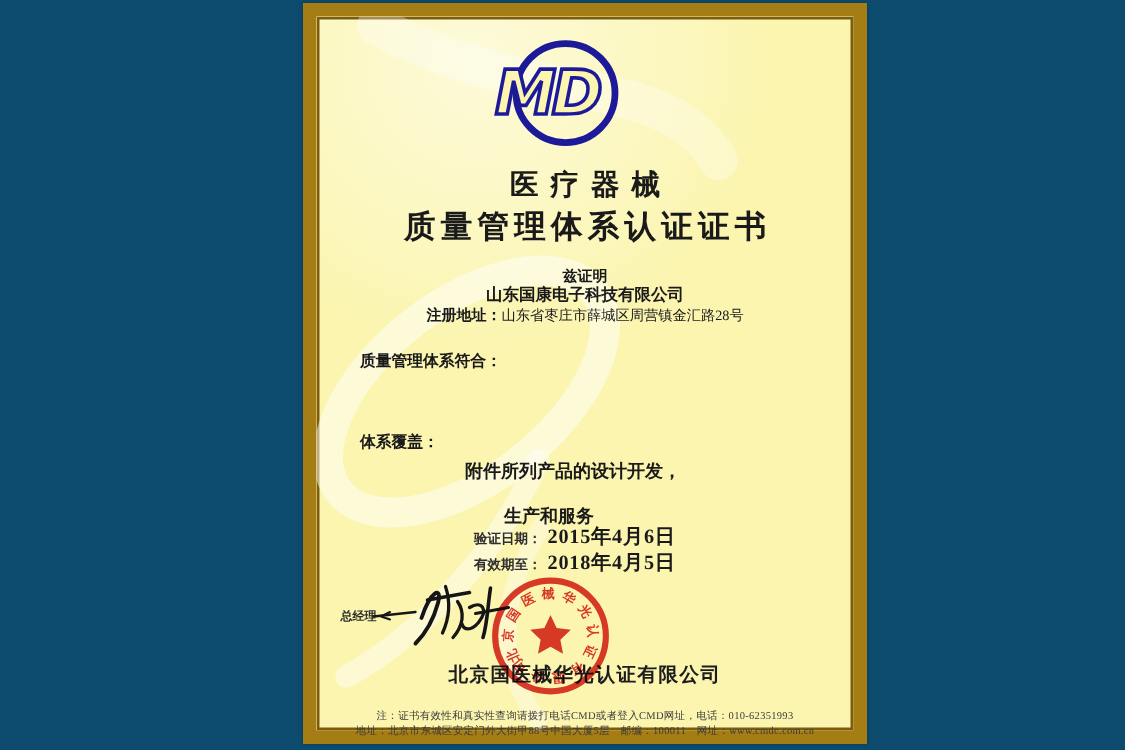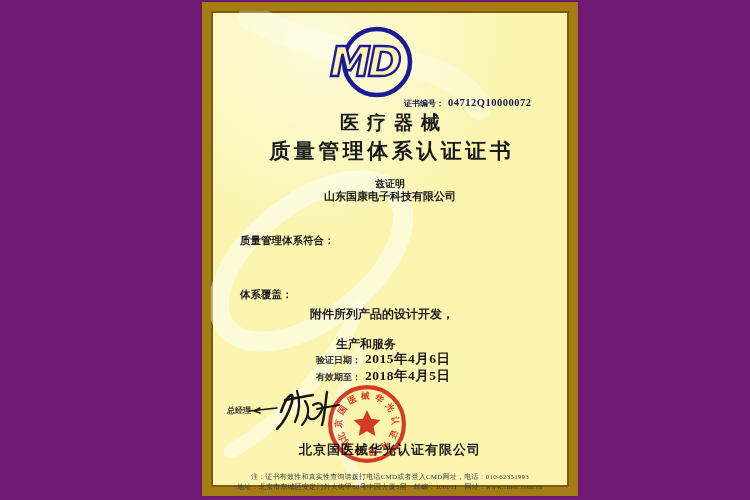--- a/index.html
+++ b/index.html
@@ -1,16 +1,16 @@
 <!DOCTYPE html>
 <html><head>
 <meta charset="utf-8">
 <style>
   html,body{margin:0;padding:0;background:#fff;}
-  .canvas{position:relative;width:750px;height:500px;background:#701a75;overflow:hidden;
+  .canvas{position:relative;width:750px;height:500px;background:#0c4a6e;overflow:hidden;
           font-family:"Liberation Serif", serif;color:#1a1a1a;}
   .cert{position:absolute;left:202px;top:2px;width:376px;height:494px;box-sizing:border-box;
         border:9px solid #a57d15;
         box-shadow:inset 0 0 0 2px #7c5c0e, 0 0 2px rgba(0,0,0,.25);
         background:
           radial-gradient(circle at 30% 6%, rgba(253,251,220,.95) 0%, rgba(253,251,220,0) 38%),
           #fbf5b0;}
   .cert > *{position:absolute;}
   .center{left:0;right:0;text-align:center;}
   .wm{left:0;top:0;pointer-events:none;}
@@ -54,30 +54,29 @@
         <path d="M40 6 C150 64 230 34 268 96" stroke-opacity="0.3" stroke-width="26"></path>
         <path d="M148 470 C120 430 120 390 150 340" stroke-opacity="0.35" stroke-width="12"></path>
       </g>
     </svg>
 
     <svg class="logo" style="left:106px;top:11px" width="115" height="82" viewBox="0 0 115 82">
       <circle cx="60" cy="40" r="33" fill="none" stroke="#1c1a99" stroke-width="4.5"></circle>
       <text x="13" y="54" font-size="41" font-weight="bold" font-style="italic" font-family="'DejaVu Sans', sans-serif" fill="#fbf5b0" stroke="#1c1a99" stroke-width="2.4" letter-spacing="-3">MD</text>
     </svg>
 
-    <div class="certnum">
-      <span class="lbl">证书编号：</span>
-      <span class="val">04712Q10000072</span>
-    </div>
 
     <div class="center title1">医疗器械</div>
     <div class="center title2">质量管理体系认证证书</div>
 
     <div class="center certify">兹证明</div>
     <div class="center company">山东国康电子科技有限公司</div>
+    <div class="center addr">
+      <span class="lbl">注册地址：</span><span>山东省枣庄市薛城区周营镇金汇路28号</span>
+    </div>
 
     <div class="stdlabel">质量管理体系符合：</div>
 
     <div class="scopelabel">体系覆盖：</div>
     <div class="scope1">附件所列产品的设计开发，</div>
     <div class="scope2">生产和服务</div>
 
     <div class="daterow r1">
       <span class="lbl">验证日期：</span>
       <span class="val">2015年4月6日</span>

